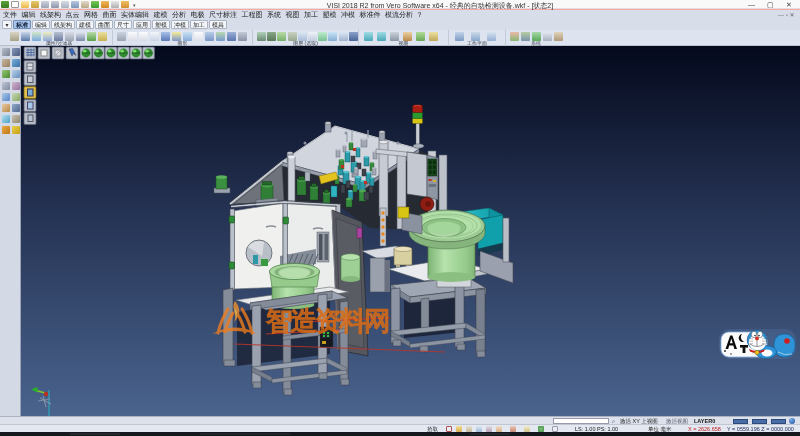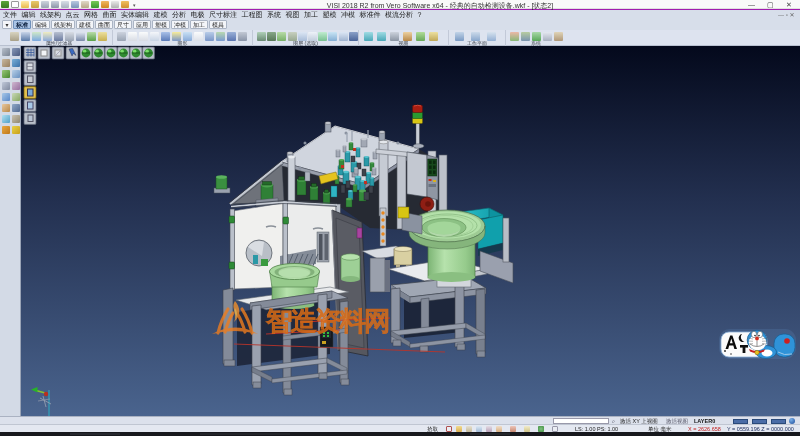--- a/index.html
+++ b/index.html
@@ -1,16 +1,16 @@
 <!DOCTYPE html>
 <html><head><meta charset="utf-8">
 <style>
 *{margin:0;padding:0;box-sizing:border-box}
 html,body{width:800px;height:436px;overflow:hidden;font-family:"Liberation Sans",sans-serif}
-#app{position:relative;width:800px;height:436px;background:#a21caf}
+#app{position:relative;width:800px;height:436px;background:#fca5a5}
 .abs{position:absolute}
 
 #title{left:0;top:0;width:800px;height:9px;background:#f9f9f9;border-bottom:1px solid #e0e0e0}
 #title .t{position:absolute;left:0;right:0;top:1px;text-align:center;font-size:7px;color:#333;letter-spacing:0}
 .qi{position:absolute;top:1px;width:8px;height:7px;border-radius:1px}
 .winb{position:absolute;top:2px;font-size:7px;color:#444;line-height:6px}
 
 #menu{left:0;top:10px;width:800px;height:10px;background:#d7deea;font-size:7px;color:#1a1a1a;white-space:nowrap;padding-left:3px}
 #menu span{display:inline-block;margin-right:4.5px;line-height:10px}
 

